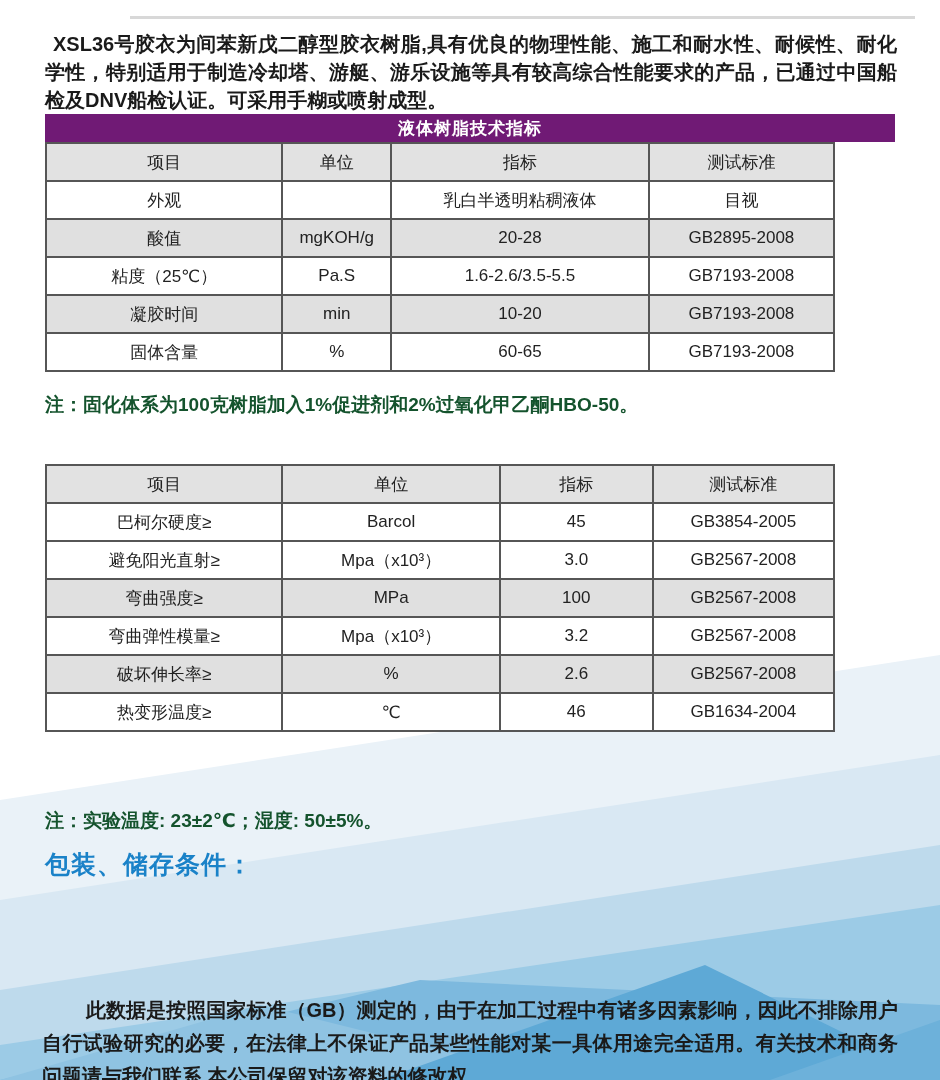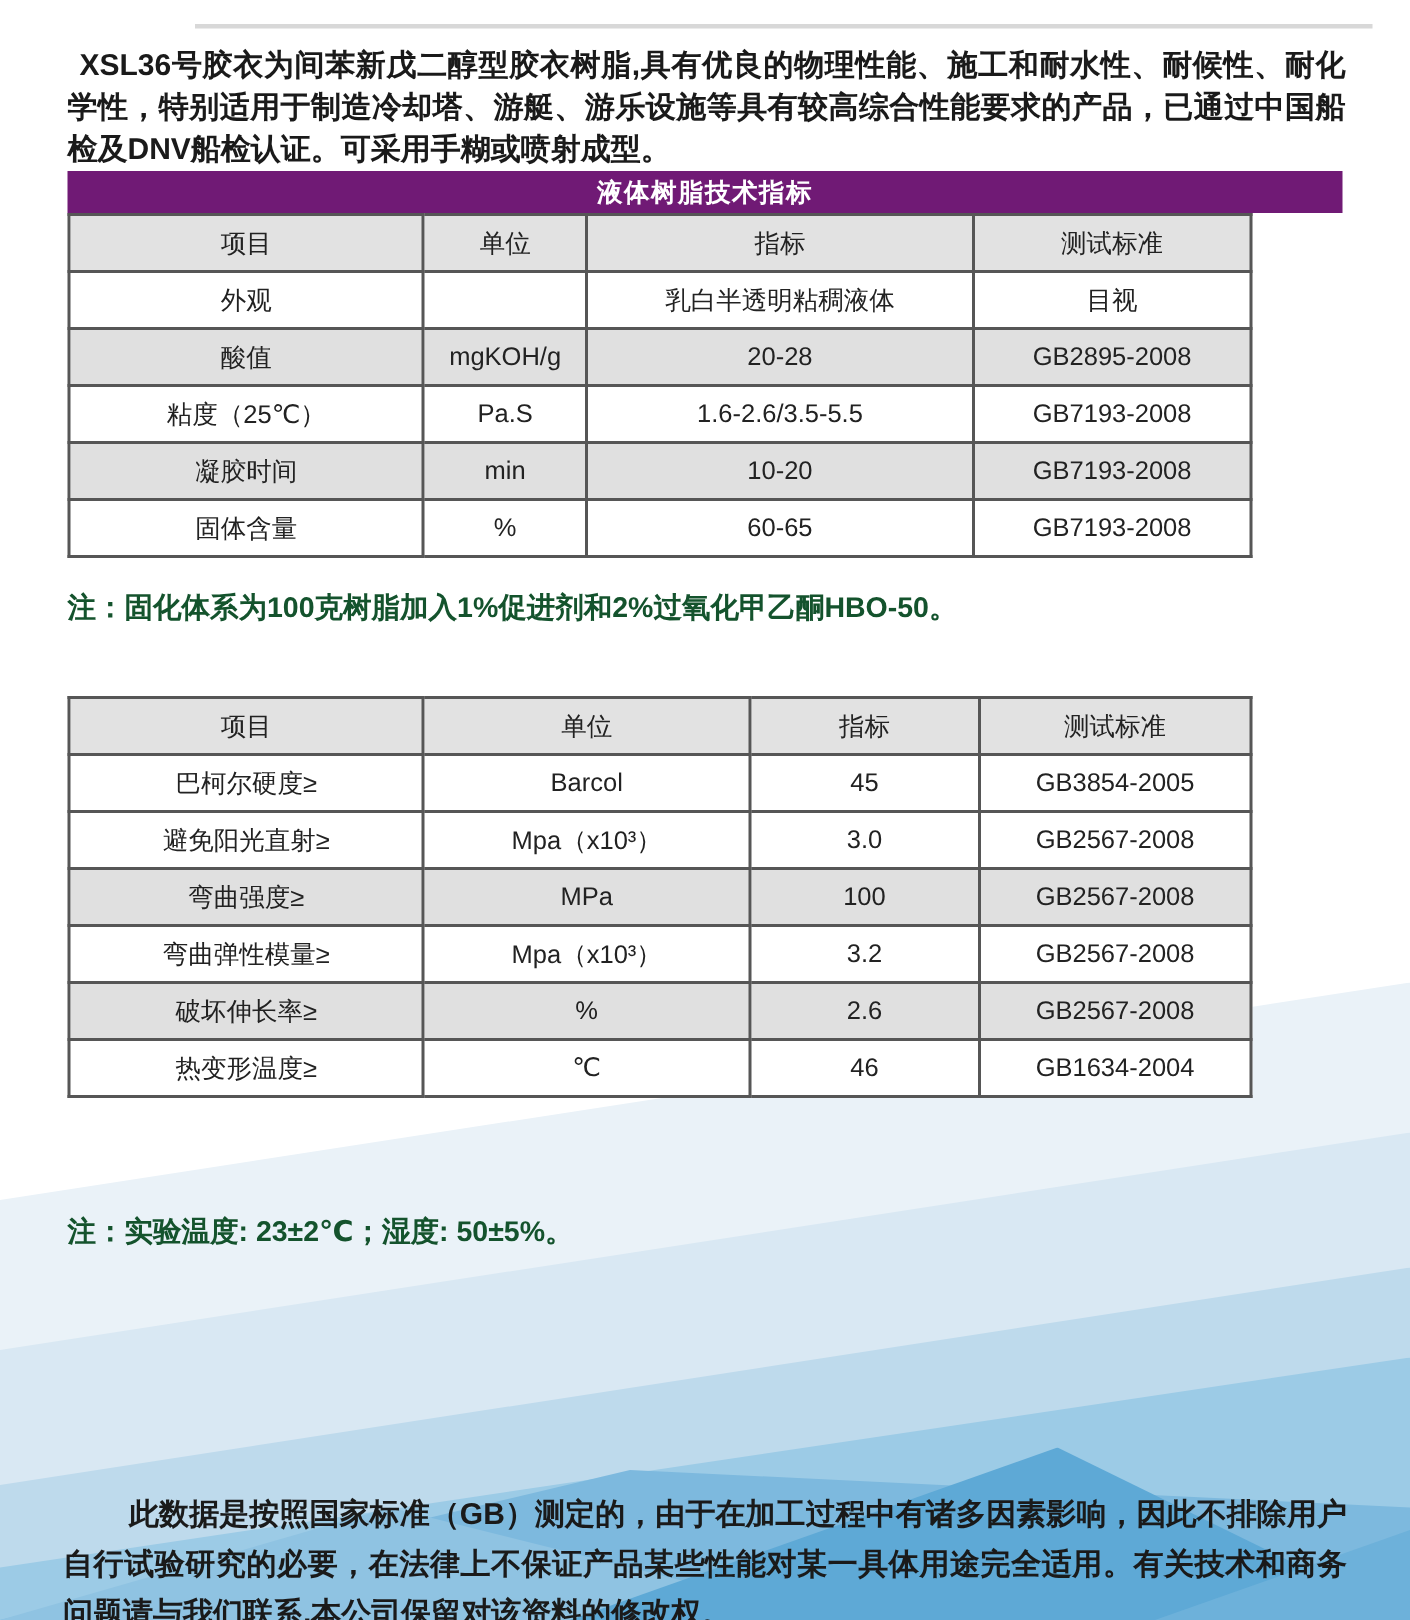--- a/index.html
+++ b/index.html
@@ -205,17 +205,18 @@
               <td>℃</td>
               <td>46</td>
               <td>GB1634-2004</td>
             </tr>
           </tbody>
       </table>
     </div>
 
     <p class="note note2">注：实验温度: 23±2℃；湿度: 50±5%。</p>
 
+    <h2 class="section-heading">包装、储存条件：</h2>
 
     <p class="body-para para2">此数据是按照国家标准（GB）测定的，由于在加工过程中有诸多因素影响，因此不排除用户自行试验研究的必要，在法律上不保证产品某些性能对某一具体用途完全适用。有关技术和商务问题请与我们联系,本公司保留对该资料的修改权。</p>
 
   </div>
 </div>
 
 </body></html>

